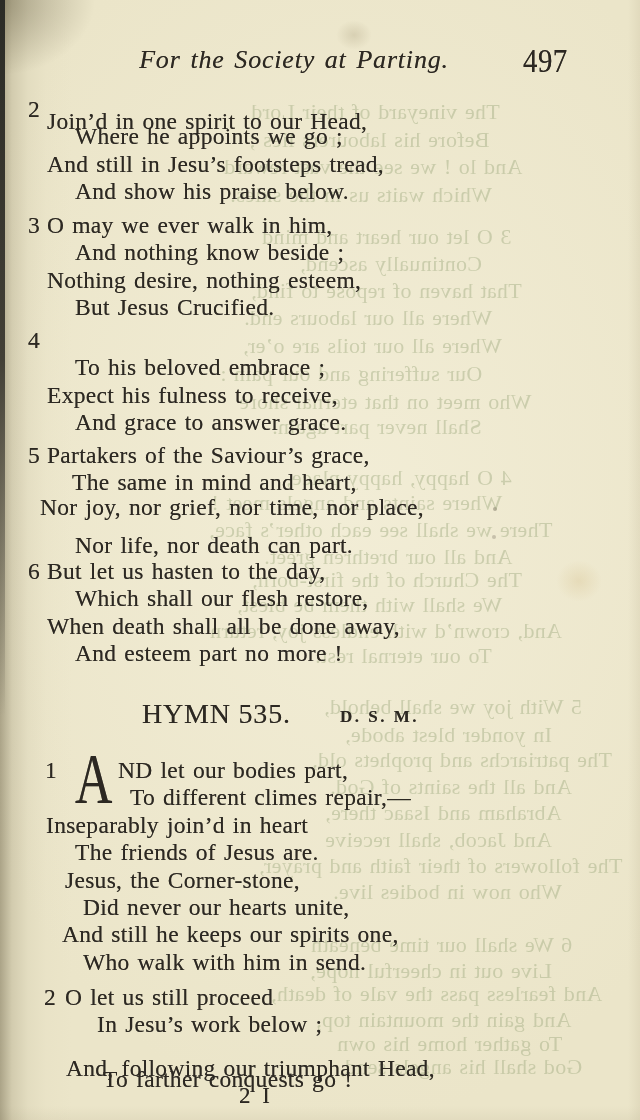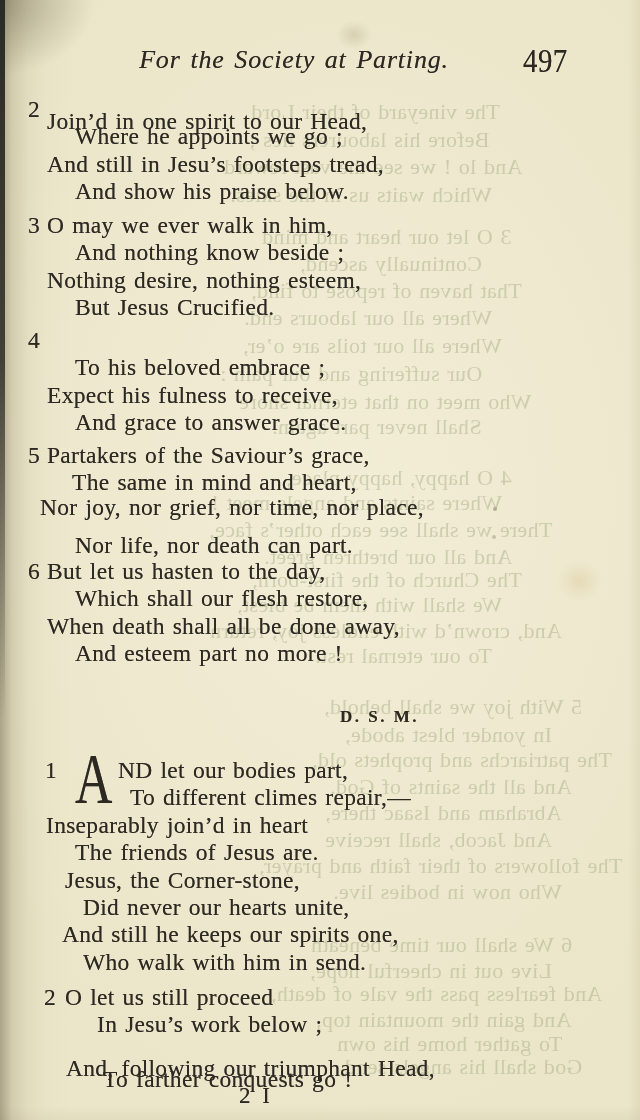--- a/index.html
+++ b/index.html
@@ -160,16 +160,17 @@
       </div>
       <div class="verse" style="top: 984px; height: 109.6px;">
         <span class="vnum" style="left: 16px; top: 0px;">2</span>
         <div class="vline" style="left: 37px; top: 0px;">O let us still proceed</div>
         <div class="vline" style="left: 69px; top: 27.4px;">In Jesu’s work below ;</div>
         <div class="vline" style="left: 38px; top: 54.8px; margin-top: 16px;">And, following our triumphant Head,</div>
         <div class="vline" style="left: 75px; top: 82.2px;">To farther conquests go !</div>
       </div>
     </div>
 
+  <div class="hymn-title">HYMN 535.</div>
   <div class="hymn-meter">D. S. M.</div>
 
   <div class="sig">2 I</div>
 </div>
 
 </body></html>

